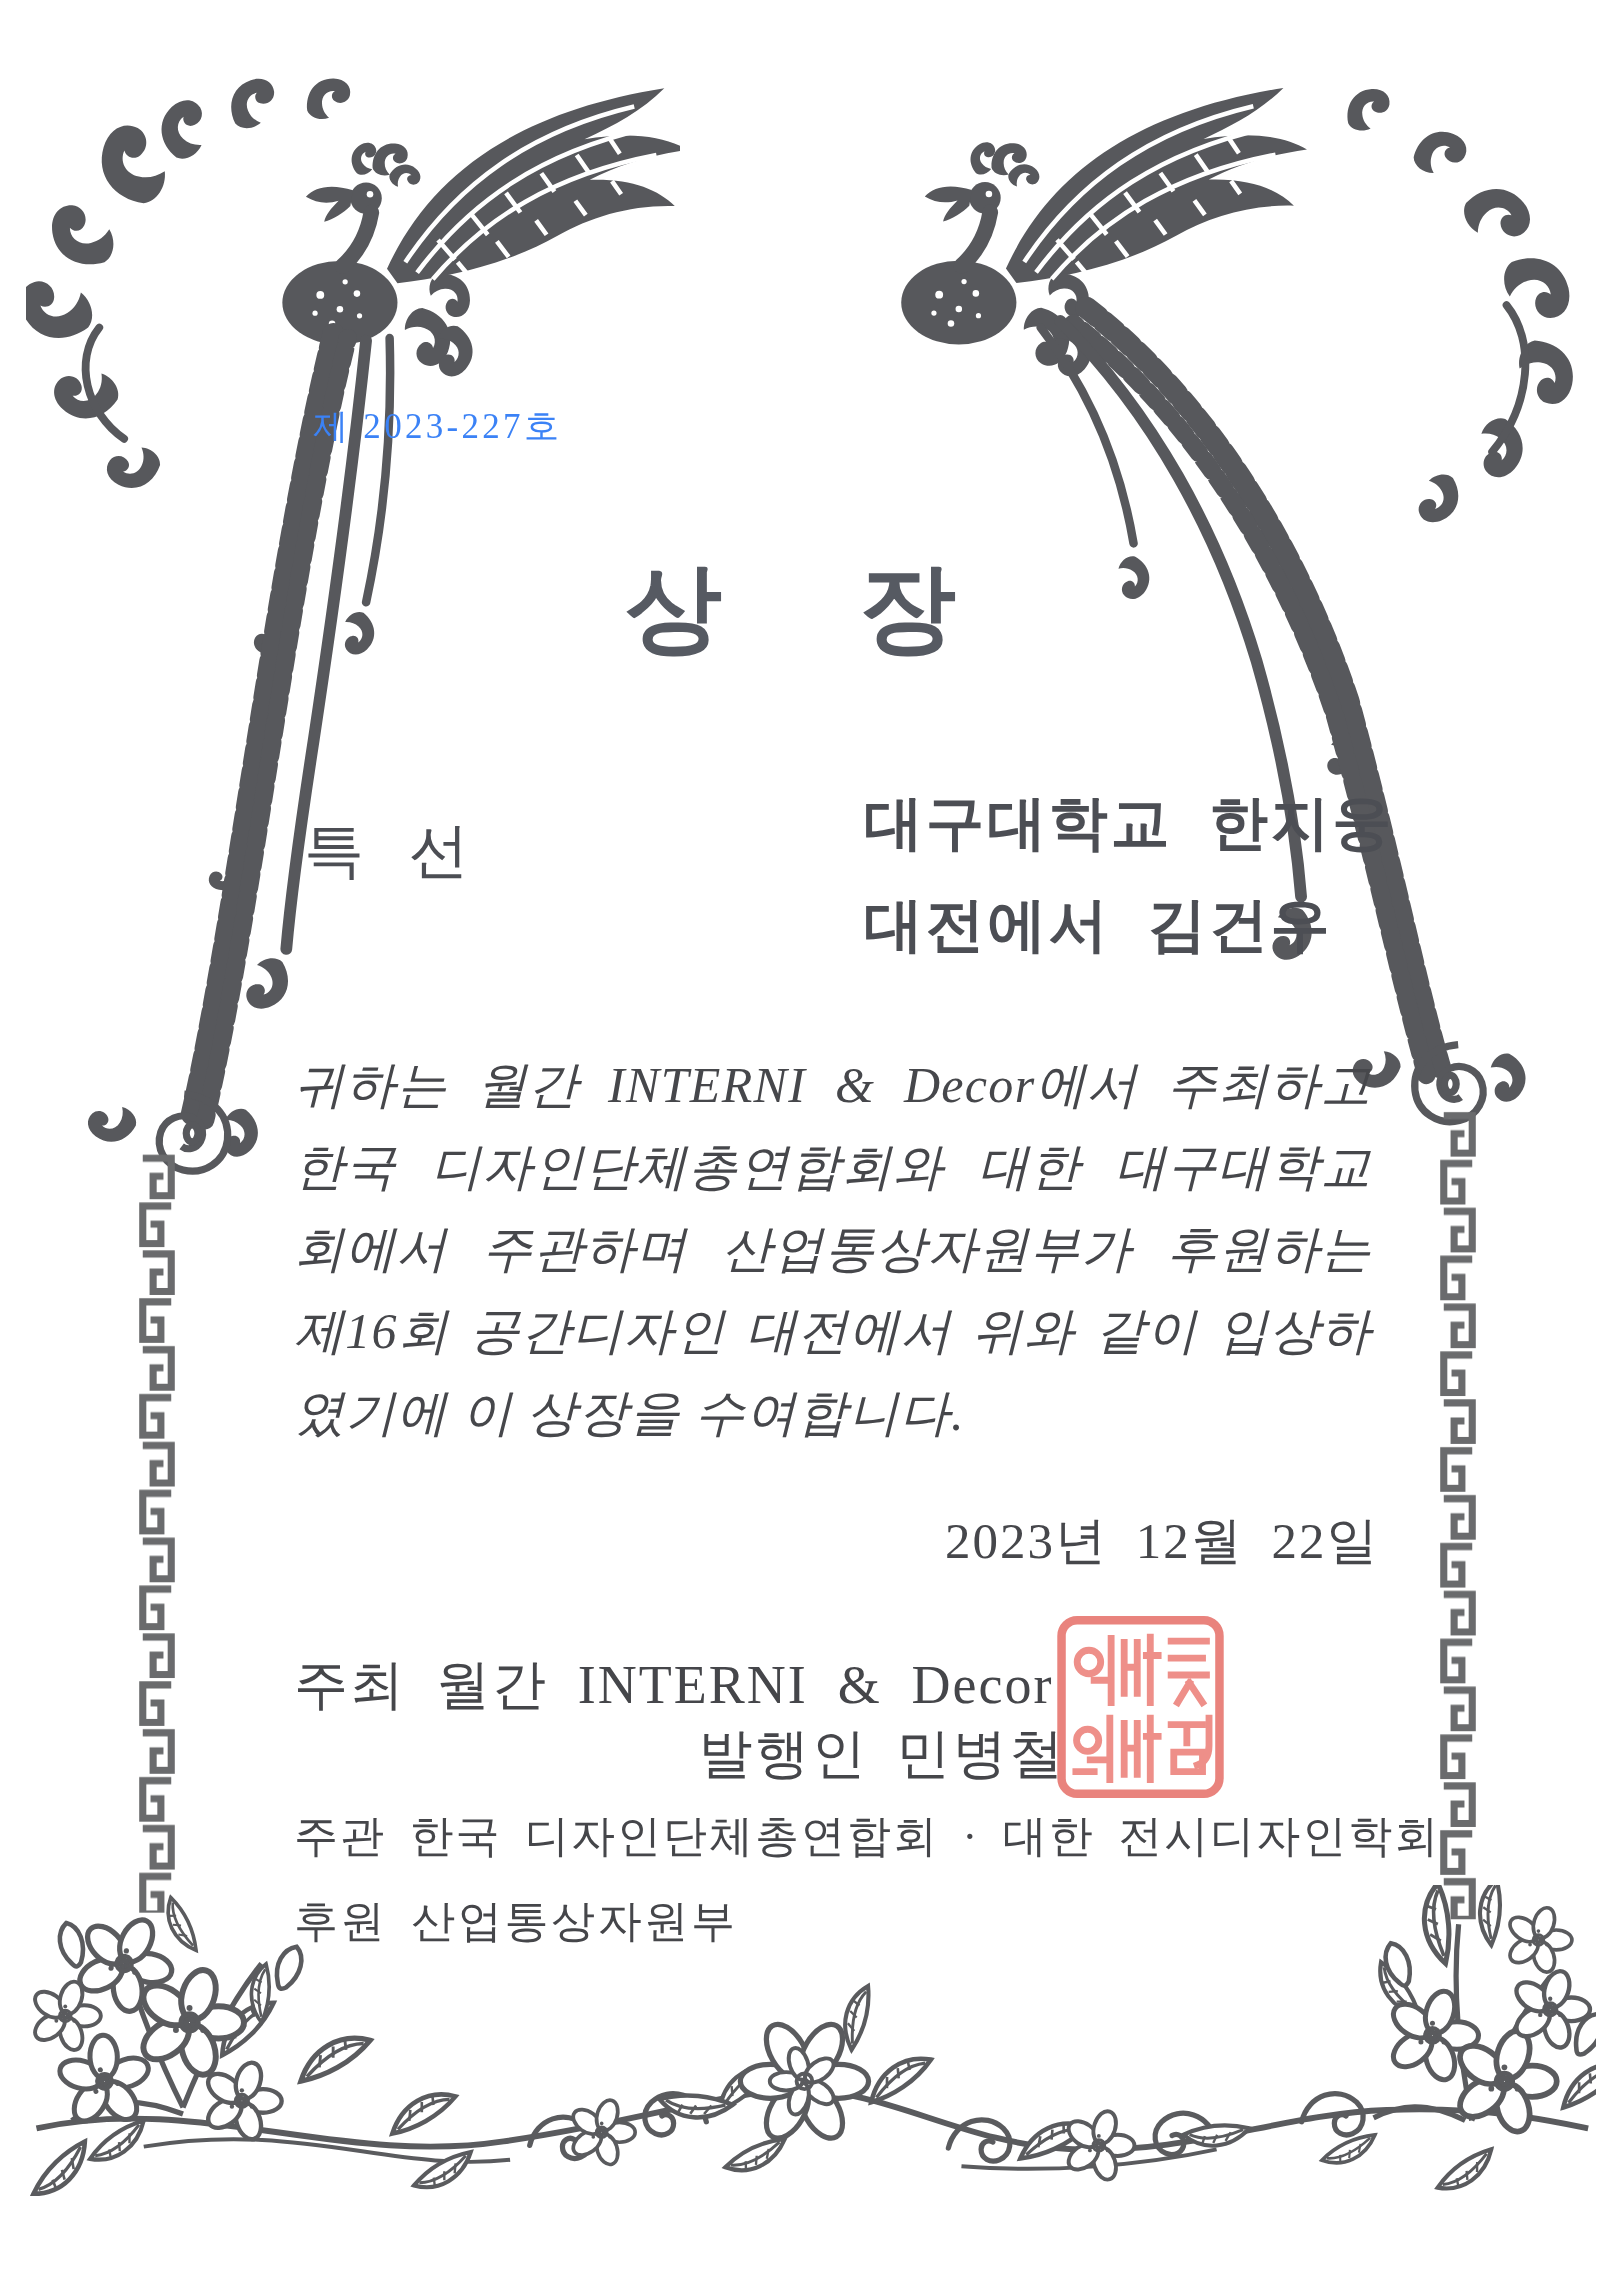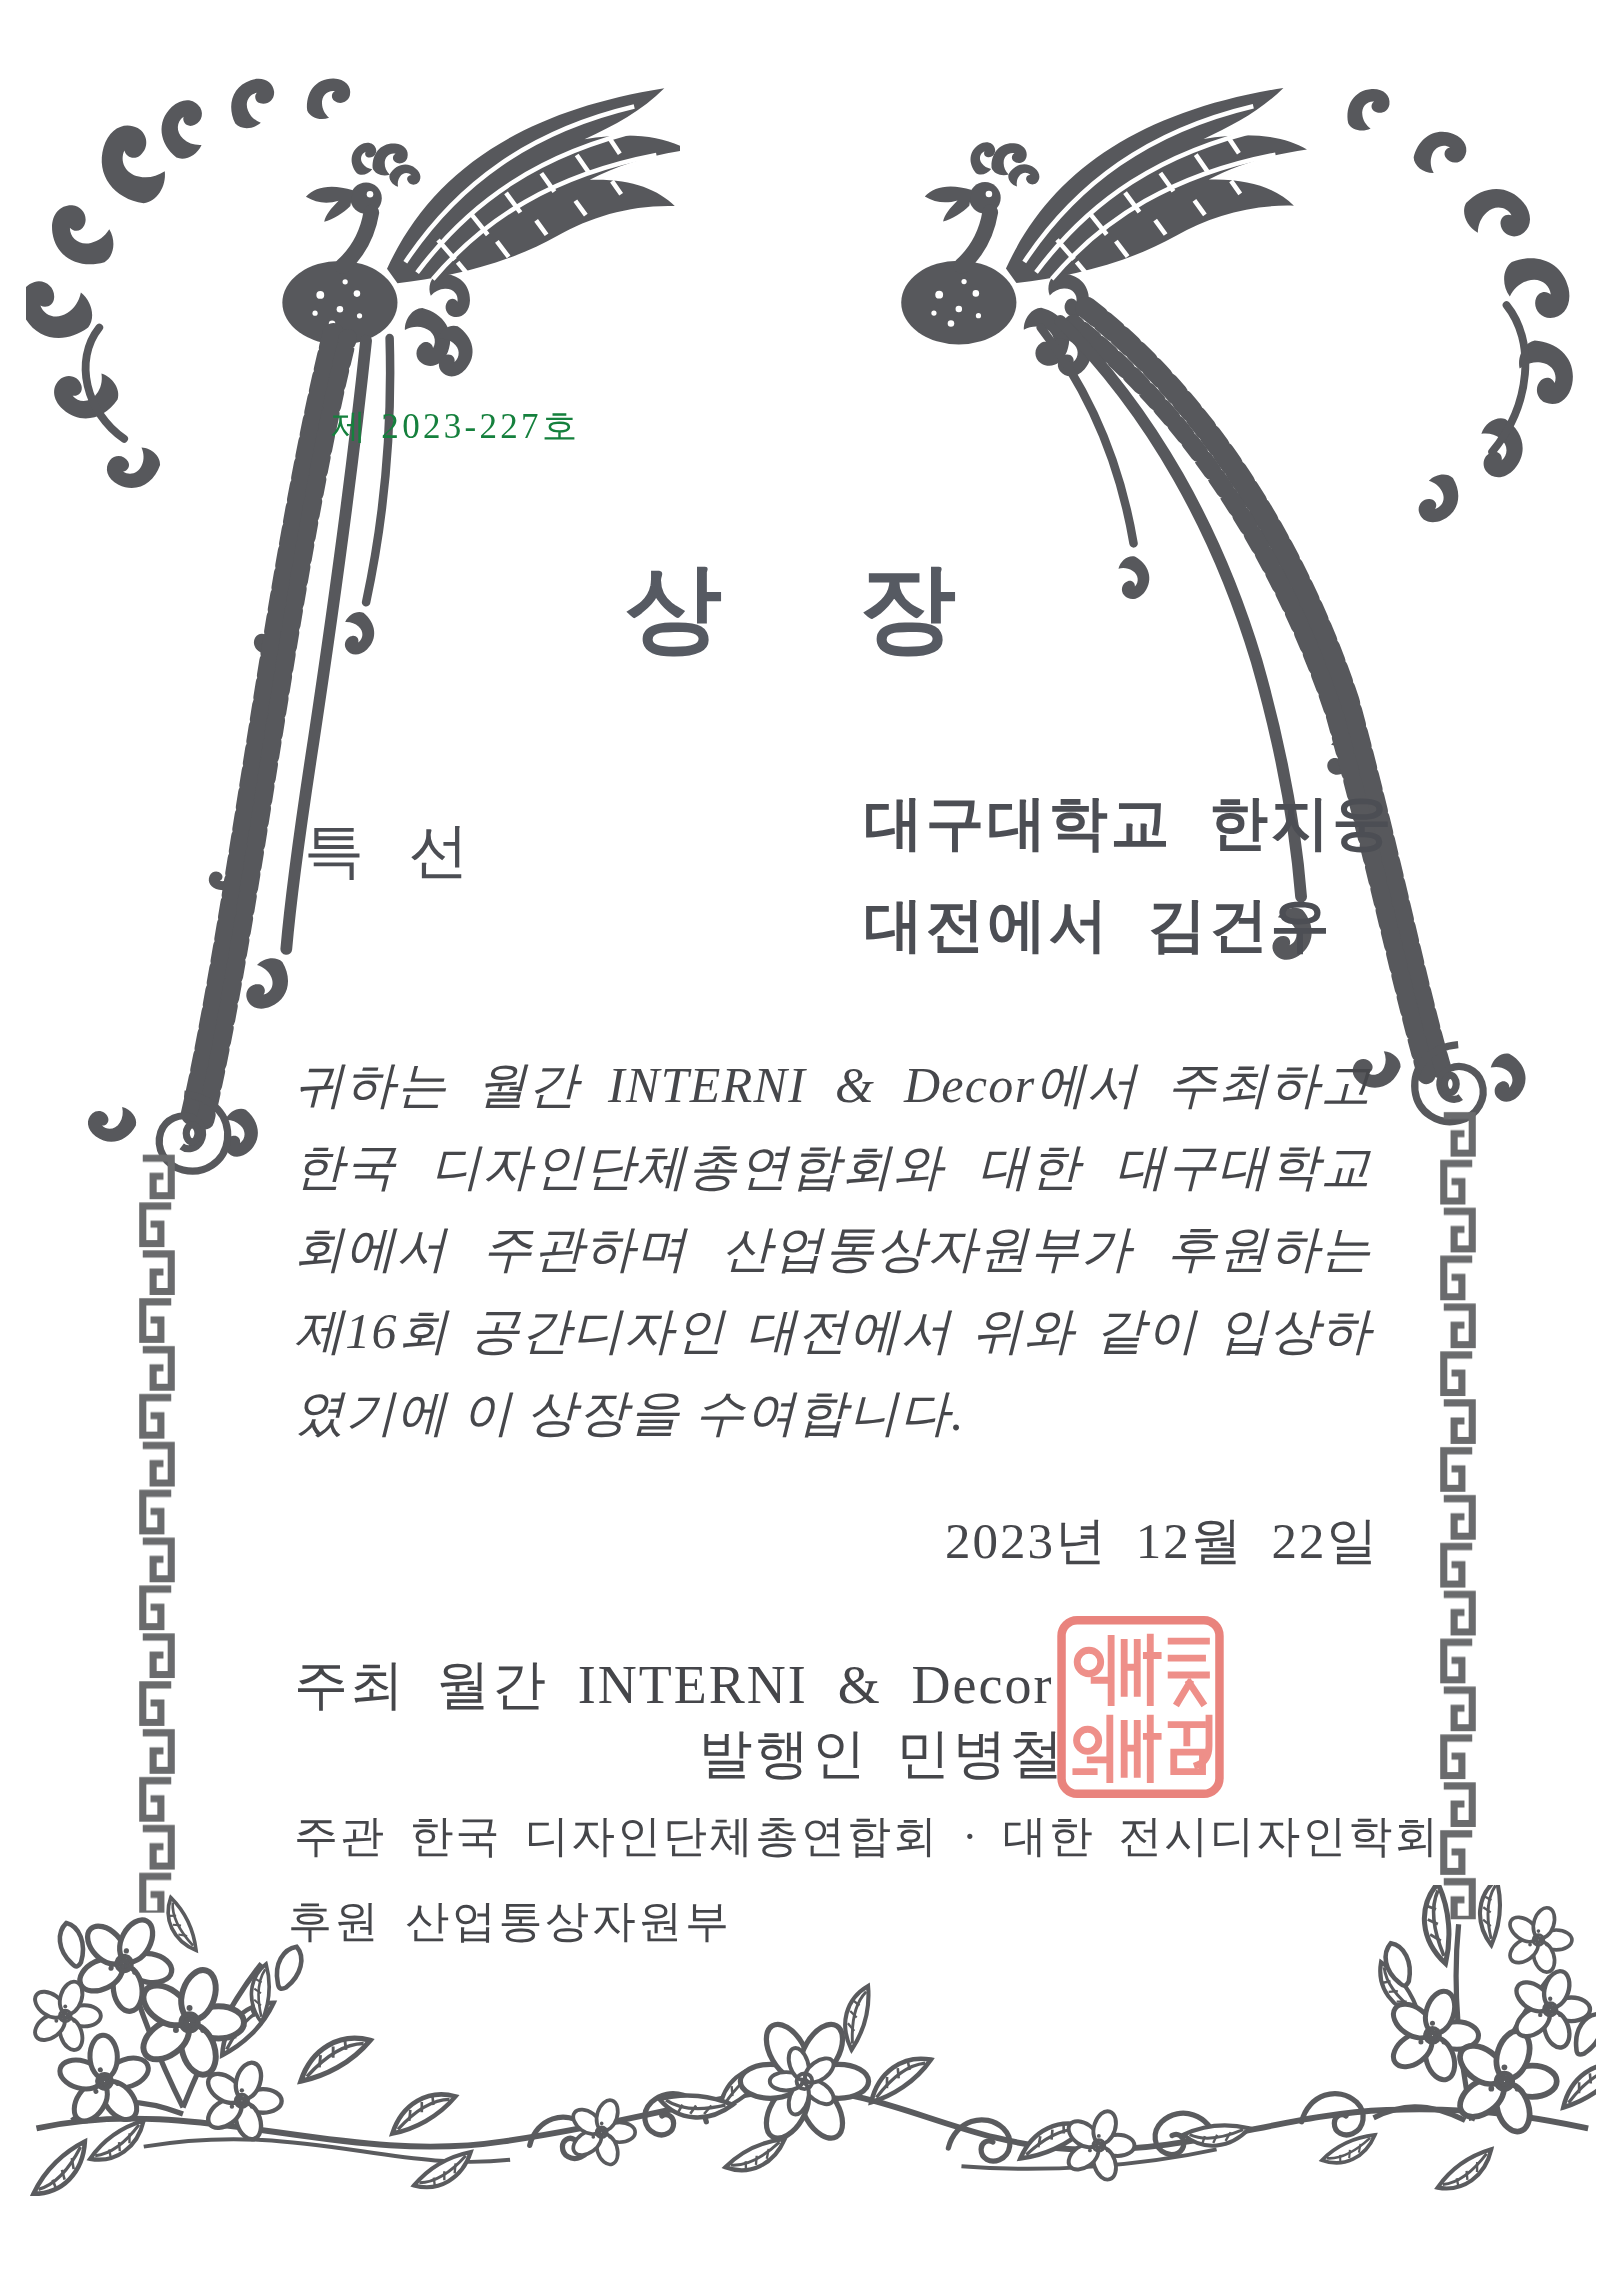--- a/index.html
+++ b/index.html
@@ -1,40 +1,40 @@
 <!DOCTYPE html>
 <html style="font-size:10.5px"><head>
 <meta charset="utf-8">
 <style>
   html,body{margin:0;padding:0;background:#e8e8e8;}
   .page{
     position:relative;width:1623px;height:2295px;background:#ffffff;
     overflow:hidden;font-family:"Liberation Serif","DejaVu Serif",serif;
   }
   .abs{position:absolute;}
-  .cert-no{left:331px;top:397px;font-size:35px;line-height:59px;letter-spacing:3.3px;color:#15803d;text-align:center;}
+  .cert-no{left:313px;top:397px;font-size:35px;line-height:59px;letter-spacing:3.3px;color:#3b82f6;text-align:center;}
   .title{left:609px;top:537px;font-size:97px;line-height:111px;font-weight:bold;
          color:#565a62;word-spacing:105px;letter-spacing:3.9px;margin:16px;}
   .rank{left:304px;top:809px;font-size:60px;line-height:85px;font-weight:normal;
         color:#4c4e54;word-spacing:22px;letter-spacing:3.9px;}
   .recipients{left:864px;top:772px;font-size:59px;line-height:102px;font-weight:bold;
         color:#4c4e54;word-spacing:19.6px;letter-spacing:2.6px;}
   .bodytext{left:294px;top:1044px;width:1078px;font-size:50px;line-height:82px;
         color:#46474b;letter-spacing:1.3px;}
   .bodytext .bline{text-align:justify;text-align-last:justify;font-style:italic;}
   .bodytext .bline.last{text-align-last:left;}
   .date{left:945px;top:1505px;font-size:51px;line-height:72px;color:#46474b;
         letter-spacing:2px;word-spacing:13px;}
   .host{left:294px;top:1649px;font-size:54px;line-height:72px;color:#45464a;
         letter-spacing:2px;word-spacing:14.4px;}
   .publisher{left:294px;top:1718px;width:772px;text-align:right;font-size:54px;
         line-height:72px;color:#45464a;letter-spacing:2.6px;word-spacing:11.8px;}
   .organizer{left:294px;top:1803px;font-size:44px;line-height:68px;color:#45464a;
         letter-spacing:2px;word-spacing:10.5px;}
-  .sponsor{left:288px;top:1888px;font-size:44px;line-height:68px;color:#45464a;
+  .sponsor{left:294px;top:1888px;font-size:44px;line-height:68px;color:#45464a;
         letter-spacing:2.6px;word-spacing:10.5px;}
   svg{display:block;}
 </style>
 </head>
 <body>
 
 <div class="page">
 
   <svg class="abs" style="left:26px;top:46px;" width="654" height="1178" viewBox="0 0 1000 1800">
     <defs>

